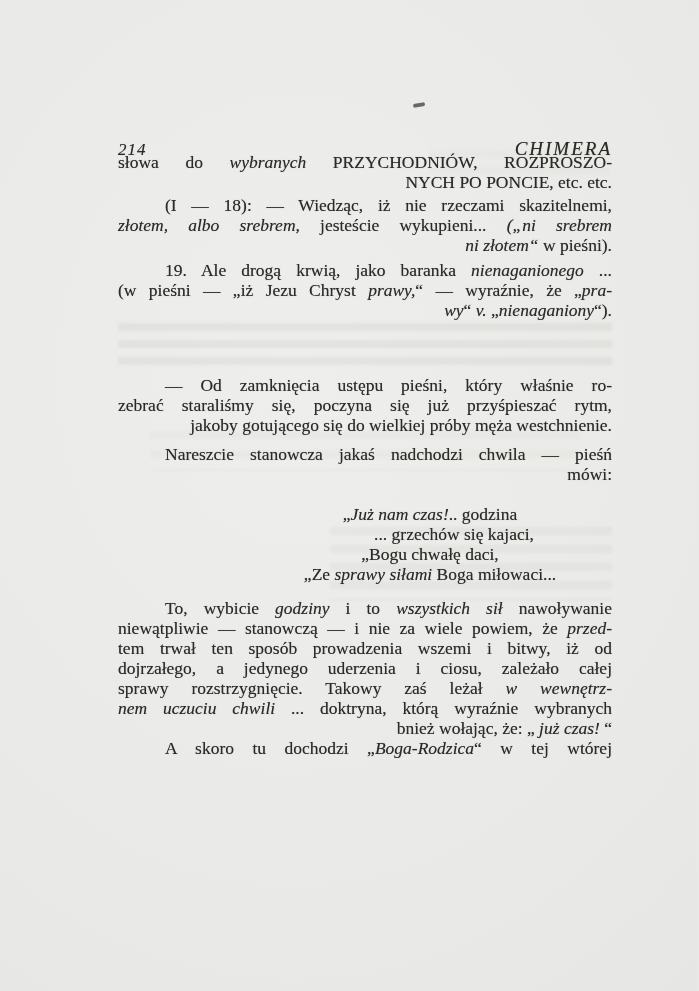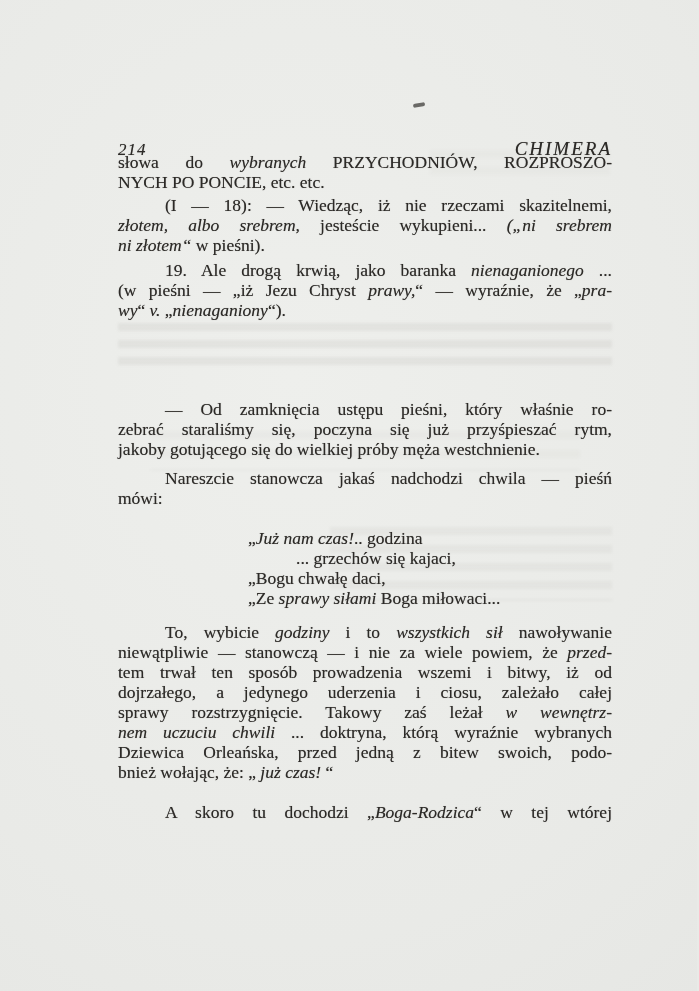--- a/index.html
+++ b/index.html
@@ -12,24 +12,24 @@
   .sheet{position:absolute;left:118px;top:110px;width:494px;}
   .header{display:flex;justify-content:space-between;align-items:baseline;height:20px;
     font-style:italic;text-shadow:0 0 .7px rgba(44,42,39,.55);}
   .pagenum{font-size:17px;letter-spacing:1px;}
   .runtitle{font-size:19px;letter-spacing:2px;margin-top:28px;}
   .body{margin-top:22px;font-size:17.5px;line-height:20px;
     text-shadow:0 0 .7px rgba(44,42,39,.5);}
   .block{margin:0;}
   .line{white-space:normal;}
   .line.just{text-align:justify;text-align-last:justify;}
-  .line.endline{text-align:left;}
+  .line.endline{text-align:right;}
   .block.indent .line:first-child{text-indent:47px;}
   .it{font-style:italic;}
-  .verse .line{text-align:left;}
+  .verse .line{text-align:center;}
   .verse .v0{padding-left:130px;}
   .verse .v1{padding-left:178px;}
   
   .ghost{position:absolute;filter:blur(1.4px);pointer-events:none;}
   .g1{left:118px;top:323px;width:494px;height:50px;opacity:.6;
     background:repeating-linear-gradient(to bottom, rgba(126,123,118,.16) 0 8px, rgba(0,0,0,0) 8px 17px);}
   .g2{left:330px;top:527px;width:282px;height:74px;opacity:.5;
     background:repeating-linear-gradient(to bottom, rgba(126,123,118,.13) 0 8px, rgba(0,0,0,0) 8px 18px);}
   .g3{left:150px;top:431px;width:430px;height:40px;opacity:.4;
     background:repeating-linear-gradient(to bottom, rgba(126,123,118,.10) 0 8px, rgba(0,0,0,0) 8px 19px);}
@@ -61,21 +61,21 @@
         <div class="block para indent" style="margin-top: 3px;">
           <div class="line just"><span>(I — 18): — Wiedząc, iż nie rzeczami skazitelnemi,</span></div>
           <div class="line just"><span class="it">złotem, albo srebrem,</span><span> jesteście wykupieni... </span><span class="it">(„ni srebrem</span></div>
           <div class="line endline"><span class="it">ni złotem“</span><span> w pieśni).</span></div>
         </div>
         <div class="block para indent" style="margin-top: 5px;">
           <div class="line just"><span>19. Ale drogą krwią, jako baranka </span><span class="it">nienaganionego</span><span> ...</span></div>
           <div class="line just"><span>(w pieśni — „iż Jezu Chryst </span><span class="it">prawy,</span><span>“ — wyraźnie, że „</span><span class="it">pra-</span></div>
           <div class="line endline"><span class="it">wy</span><span>“ </span><span class="it">v.</span><span> „</span><span class="it">nienaganiony</span><span>“).</span></div>
         </div>
-        <div class="block para indent" style="margin-top: 79px;">
+        <div class="block para indent" style="margin-top: 55px;">
           <div class="line just"><span>— Od zamknięcia ustępu pieśni, który właśnie ro-</span></div>
           <div class="line just"><span>zebrać staraliśmy się, poczyna się już przyśpieszać rytm,</span></div>
           <div class="line endline"><span>jakoby gotującego się do wielkiej próby męża westchnienie.</span></div>
         </div>
         <div class="block para indent" style="margin-top: 9px;">
           <div class="line just"><span>Nareszcie stanowcza jakaś nadchodzi chwila — pieśń</span></div>
           <div class="line endline"><span>mówi:</span></div>
         </div>
         <div class="block verse" style="margin-top: 20px;">
           <div class="line v0"><span>„</span><span class="it">Już nam czas!</span><span>.. godzina</span></div>
@@ -83,21 +83,20 @@
           <div class="line v0"><span>„Bogu chwałę daci,</span></div>
           <div class="line v0"><span>„Ze </span><span class="it">sprawy siłami</span><span> Boga miłowaci...</span></div>
         </div>
         <div class="block para indent" style="margin-top: 14px;">
           <div class="line just"><span>To, wybicie </span><span class="it">godziny</span><span> i to </span><span class="it">wszystkich sił</span><span> nawoływanie</span></div>
           <div class="line just"><span>niewątpliwie — stanowczą — i nie za wiele powiem, że </span><span class="it">przed-</span></div>
           <div class="line just"><span>tem trwał ten sposób prowadzenia wszemi i bitwy, iż od</span></div>
           <div class="line just"><span>dojrzałego, a jedynego uderzenia i ciosu, zależało całej</span></div>
           <div class="line just"><span>sprawy rozstrzygnięcie. Takowy zaś leżał </span><span class="it">w wewnętrz-</span></div>
           <div class="line just"><span class="it">nem uczuciu chwili</span><span> ... doktryna, którą wyraźnie wybranych</span></div>
-          <div class="line just"><span>Dziewica Orleańska, przed jedną z bitew swoich, podo-</span></div>
           <div class="line endline"><span>bnież wołając, że: „ </span><span class="it">już czas!</span><span> “</span></div>
         </div>
-        <div class="block para indent" style="margin-top: 20px;">
+        <div class="block para indent" style="margin-top: 0;">
           <div class="line just"><span>A skoro tu dochodzi „</span><span class="it">Boga-Rodzica</span><span>“ w tej wtórej</span></div>
         </div>
       </div>
   </div>
 </div>
 
 </body></html>

